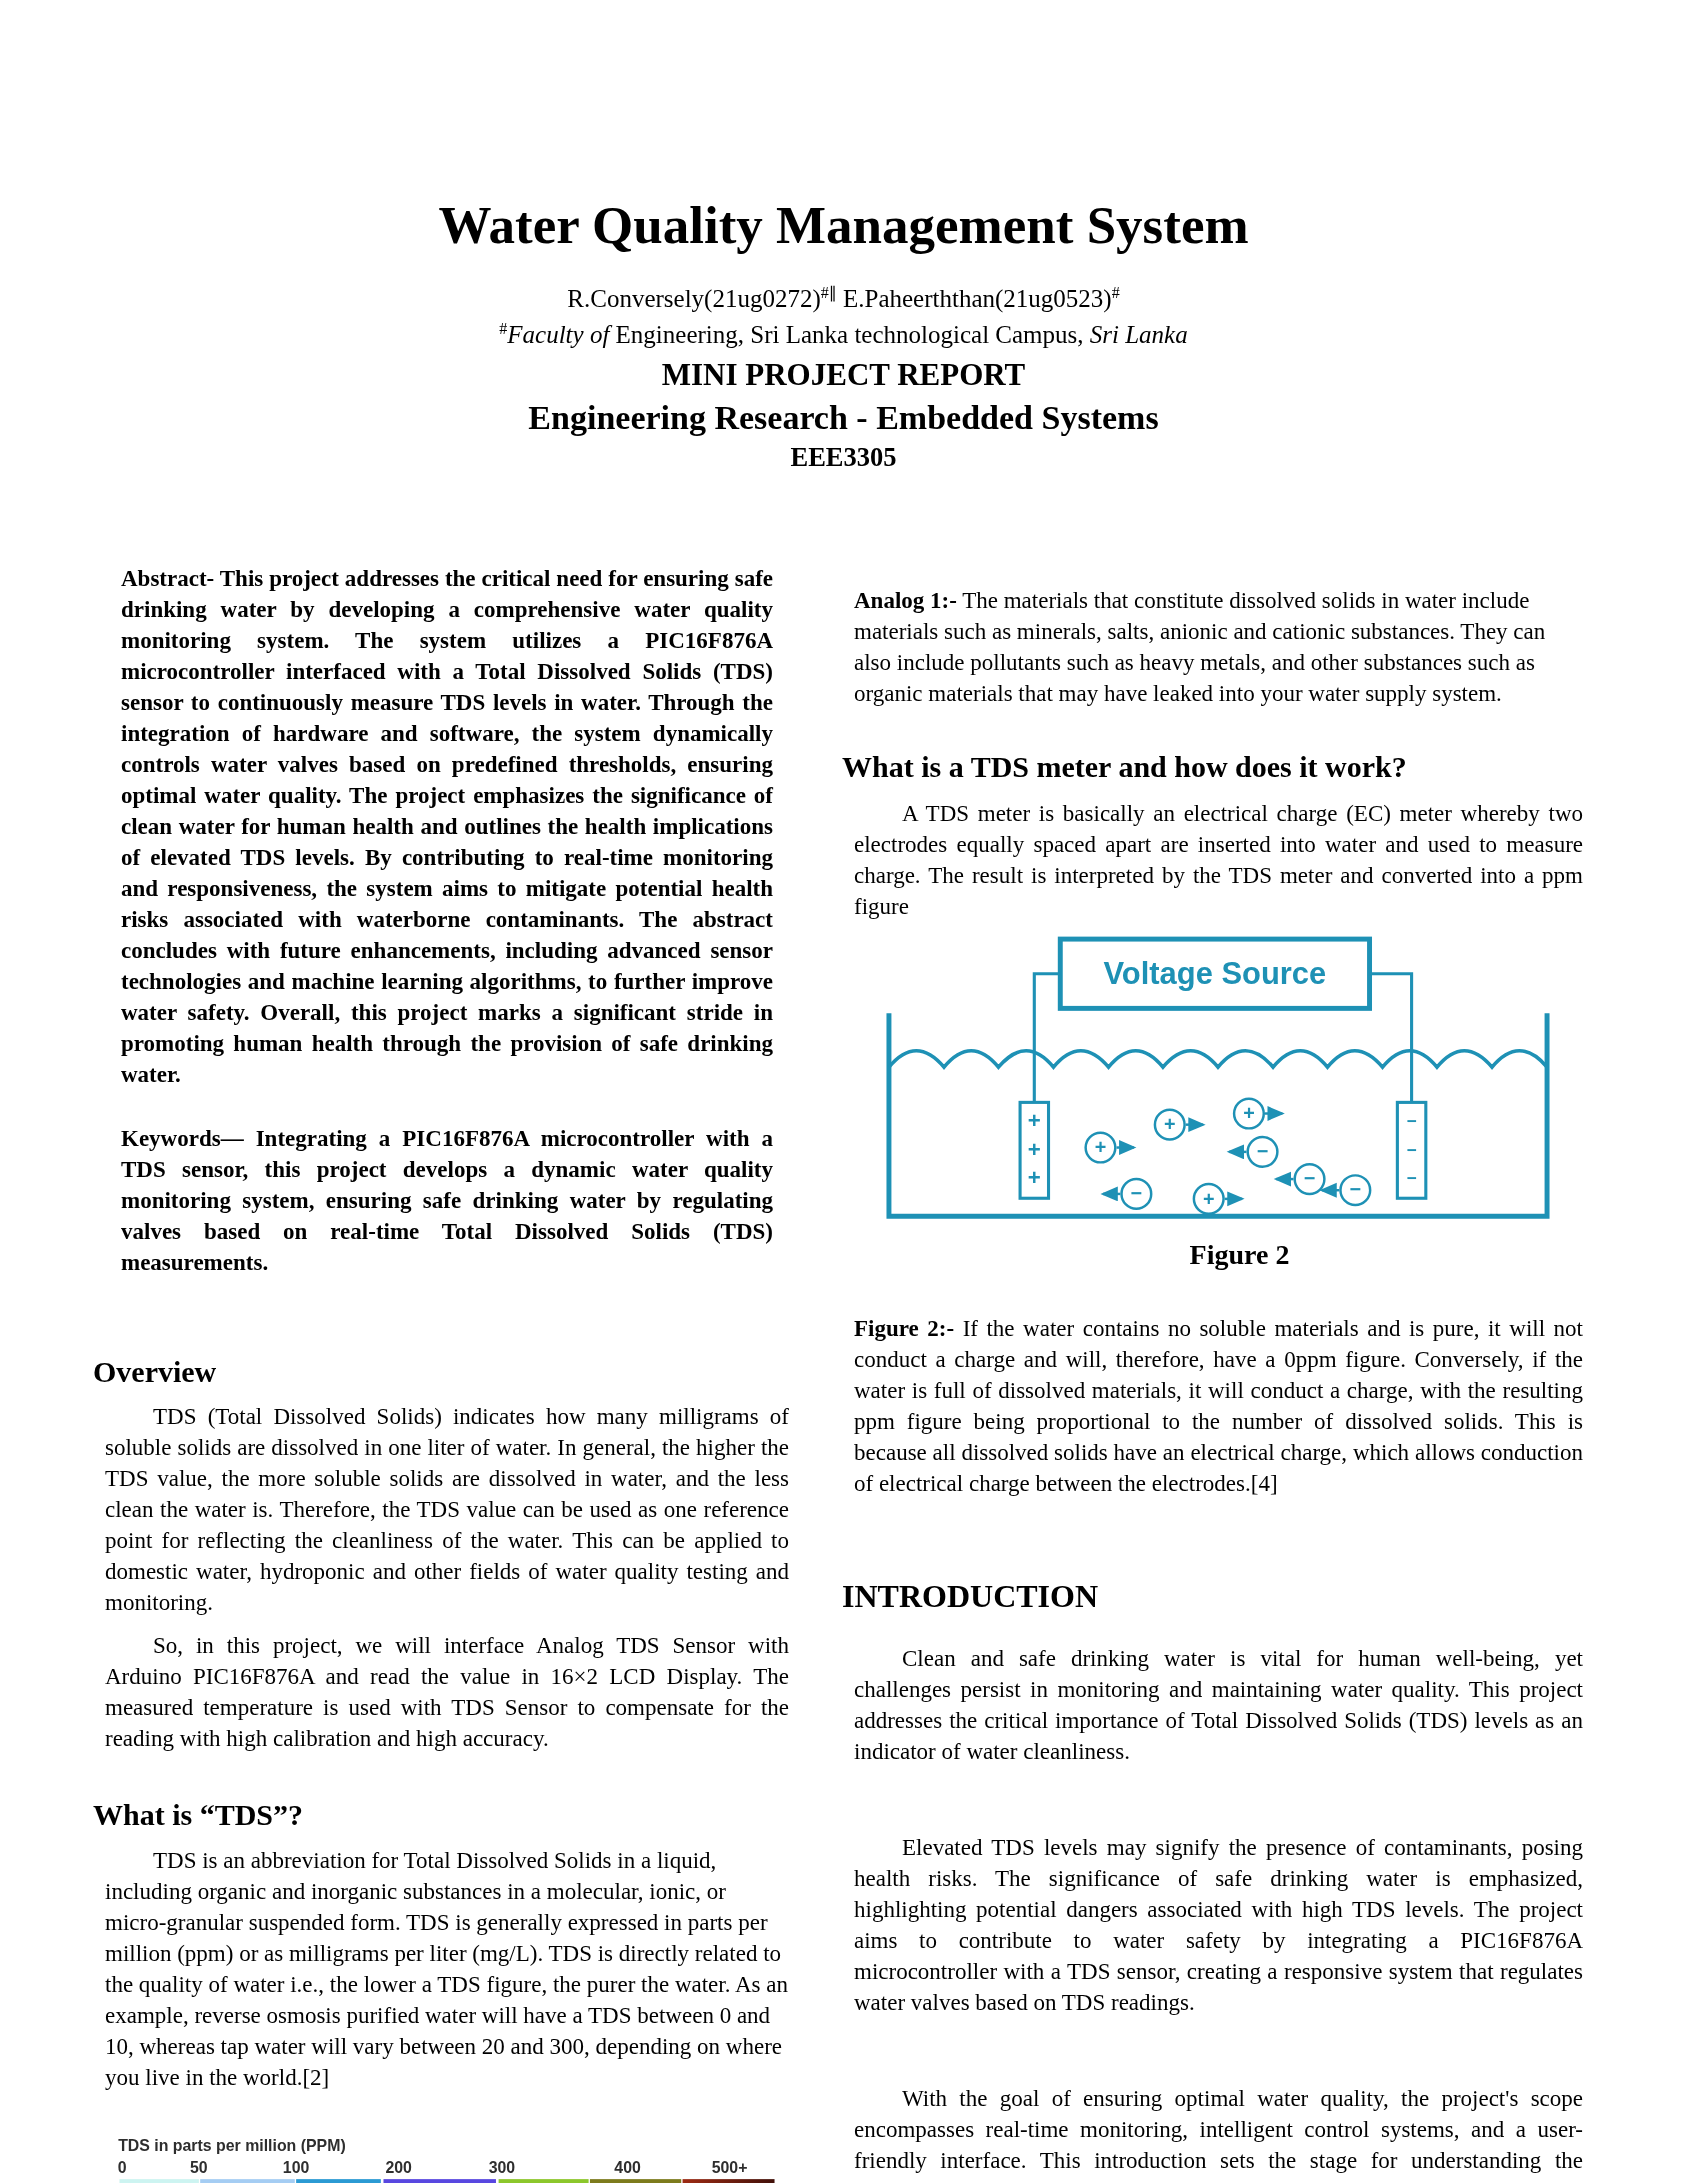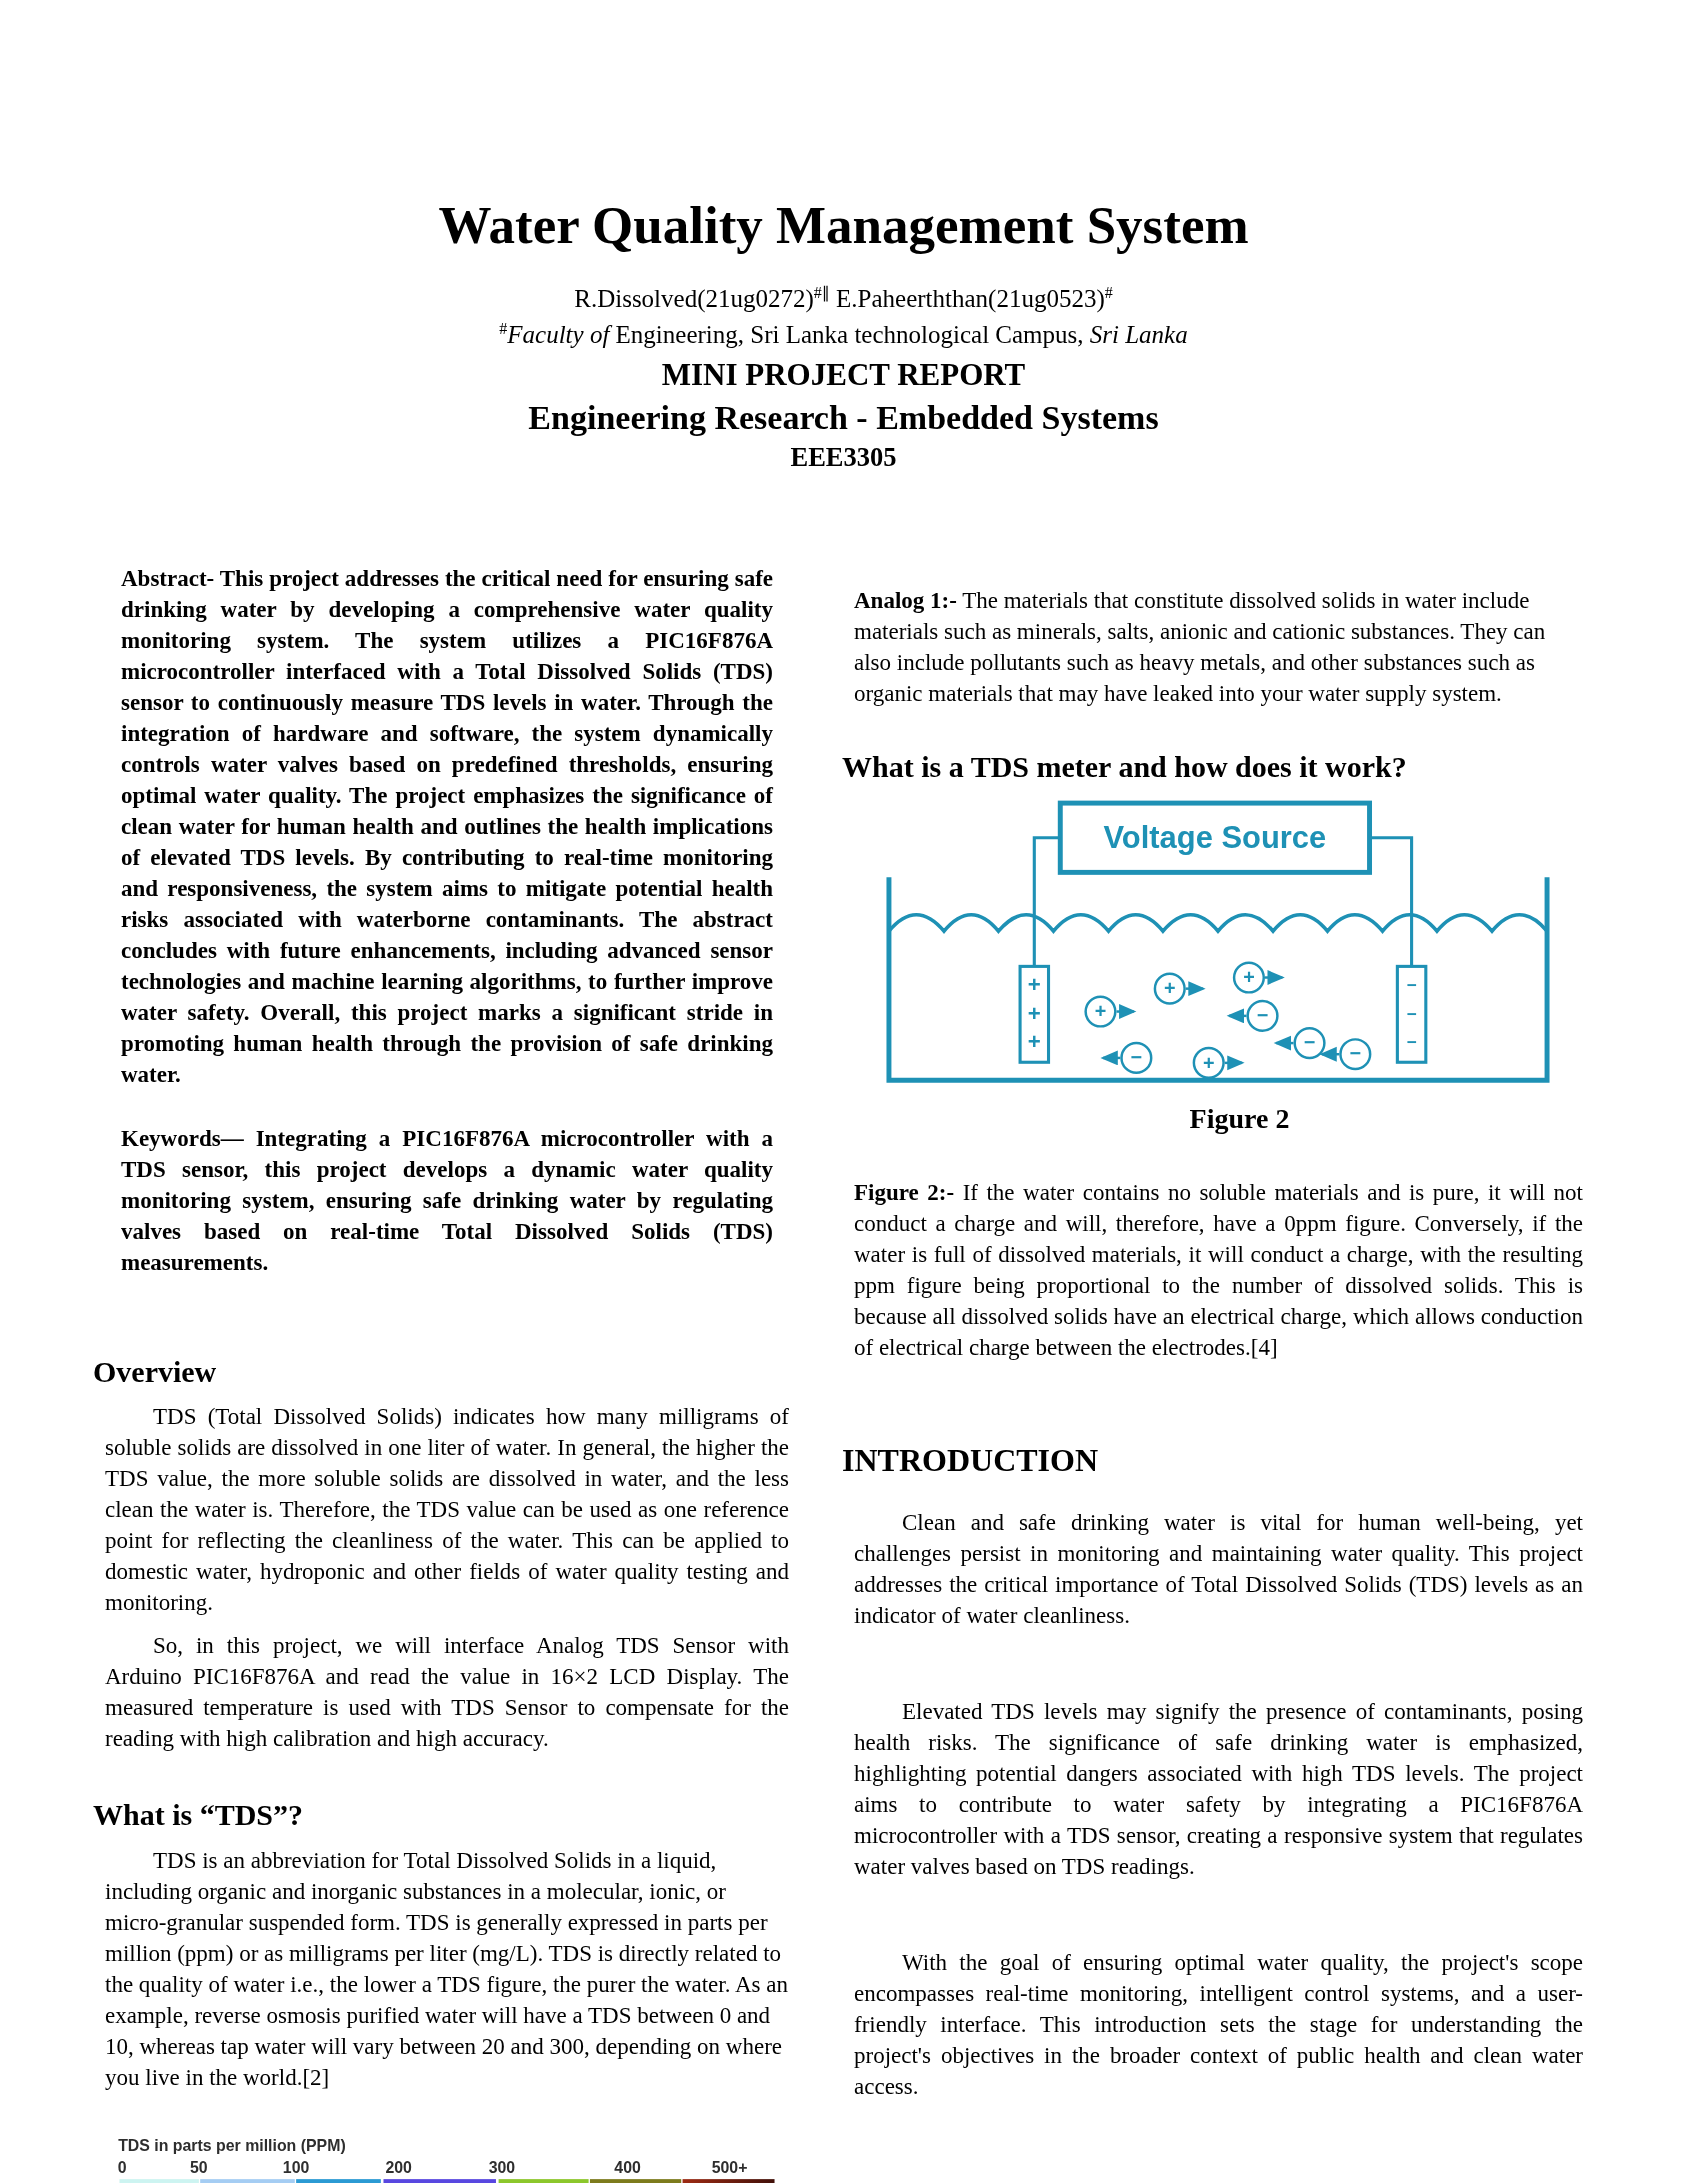--- a/index.html
+++ b/index.html
@@ -41,21 +41,21 @@
   .intro-gap{margin-top:65px;}
   .sans{font-family:"Liberation Sans", sans-serif;}
 </style>
 </head>
 <body>
 
 <div class="page">
 
   <div class="header">
     <div class="title">Water Quality Management System</div>
-    <div class="byline"><span>R.Dissolved(21ug0272)</span><sup>#∥</sup><span> E.Paheerththan(21ug0523)</span><sup>#</sup></div>
+    <div class="byline"><span>R.Conversely(21ug0272)</span><sup>#∥</sup><span> E.Paheerththan(21ug0523)</span><sup>#</sup></div>
     <div class="affil"><sup>#</sup><i>Faculty of </i><span>Engineering, Sri Lanka technological Campus, </span><i>Sri Lanka</i></div>
     <div class="report-line">MINI PROJECT REPORT</div>
     <div class="report-line2">Engineering Research - Embedded Systems</div>
     <div class="report-line3">EEE3305</div>
   </div>
 
   <div class="columns">
 
     <div class="col-left">
 
@@ -138,20 +138,21 @@
         </svg>
         
       </div>
     </div>
 
     <div class="col-right">
 
       <p class="body-text ragged rc-first"><b>Analog 1:-</b><span> The materials that constitute dissolved solids in water include materials such as minerals, salts, anionic and cationic substances. They can also include pollutants such as heavy metals, and other substances such as organic materials that may have leaked into your water supply system.</span></p>
 
       <h2 class="h-meter">What is a TDS meter and how does it work?</h2>
+      <p class="body-text indent">A TDS meter is basically an electrical charge (EC) meter whereby two electrodes equally spaced apart are inserted into water and used to measure charge. The result is interpreted by the TDS meter and converted into a ppm figure</p>
 
       <div class="fig2-wrap">
         <svg width="668" height="291" viewBox="0 0 1080 470" xmlns="http://www.w3.org/2000/svg">
           <defs>
             <marker id="arrowT" markerWidth="9" markerHeight="8" refX="6" refY="3" orient="auto" markerUnits="strokeWidth">
               <path d="M0,0 L7,3 L0,6 z" fill="#1e91b5"></path>
             </marker>
           </defs>
 
           <polyline points="8,128 8,456 1072,456 1072,128" fill="none" stroke="#1e91b5" stroke-width="8"></polyline>

